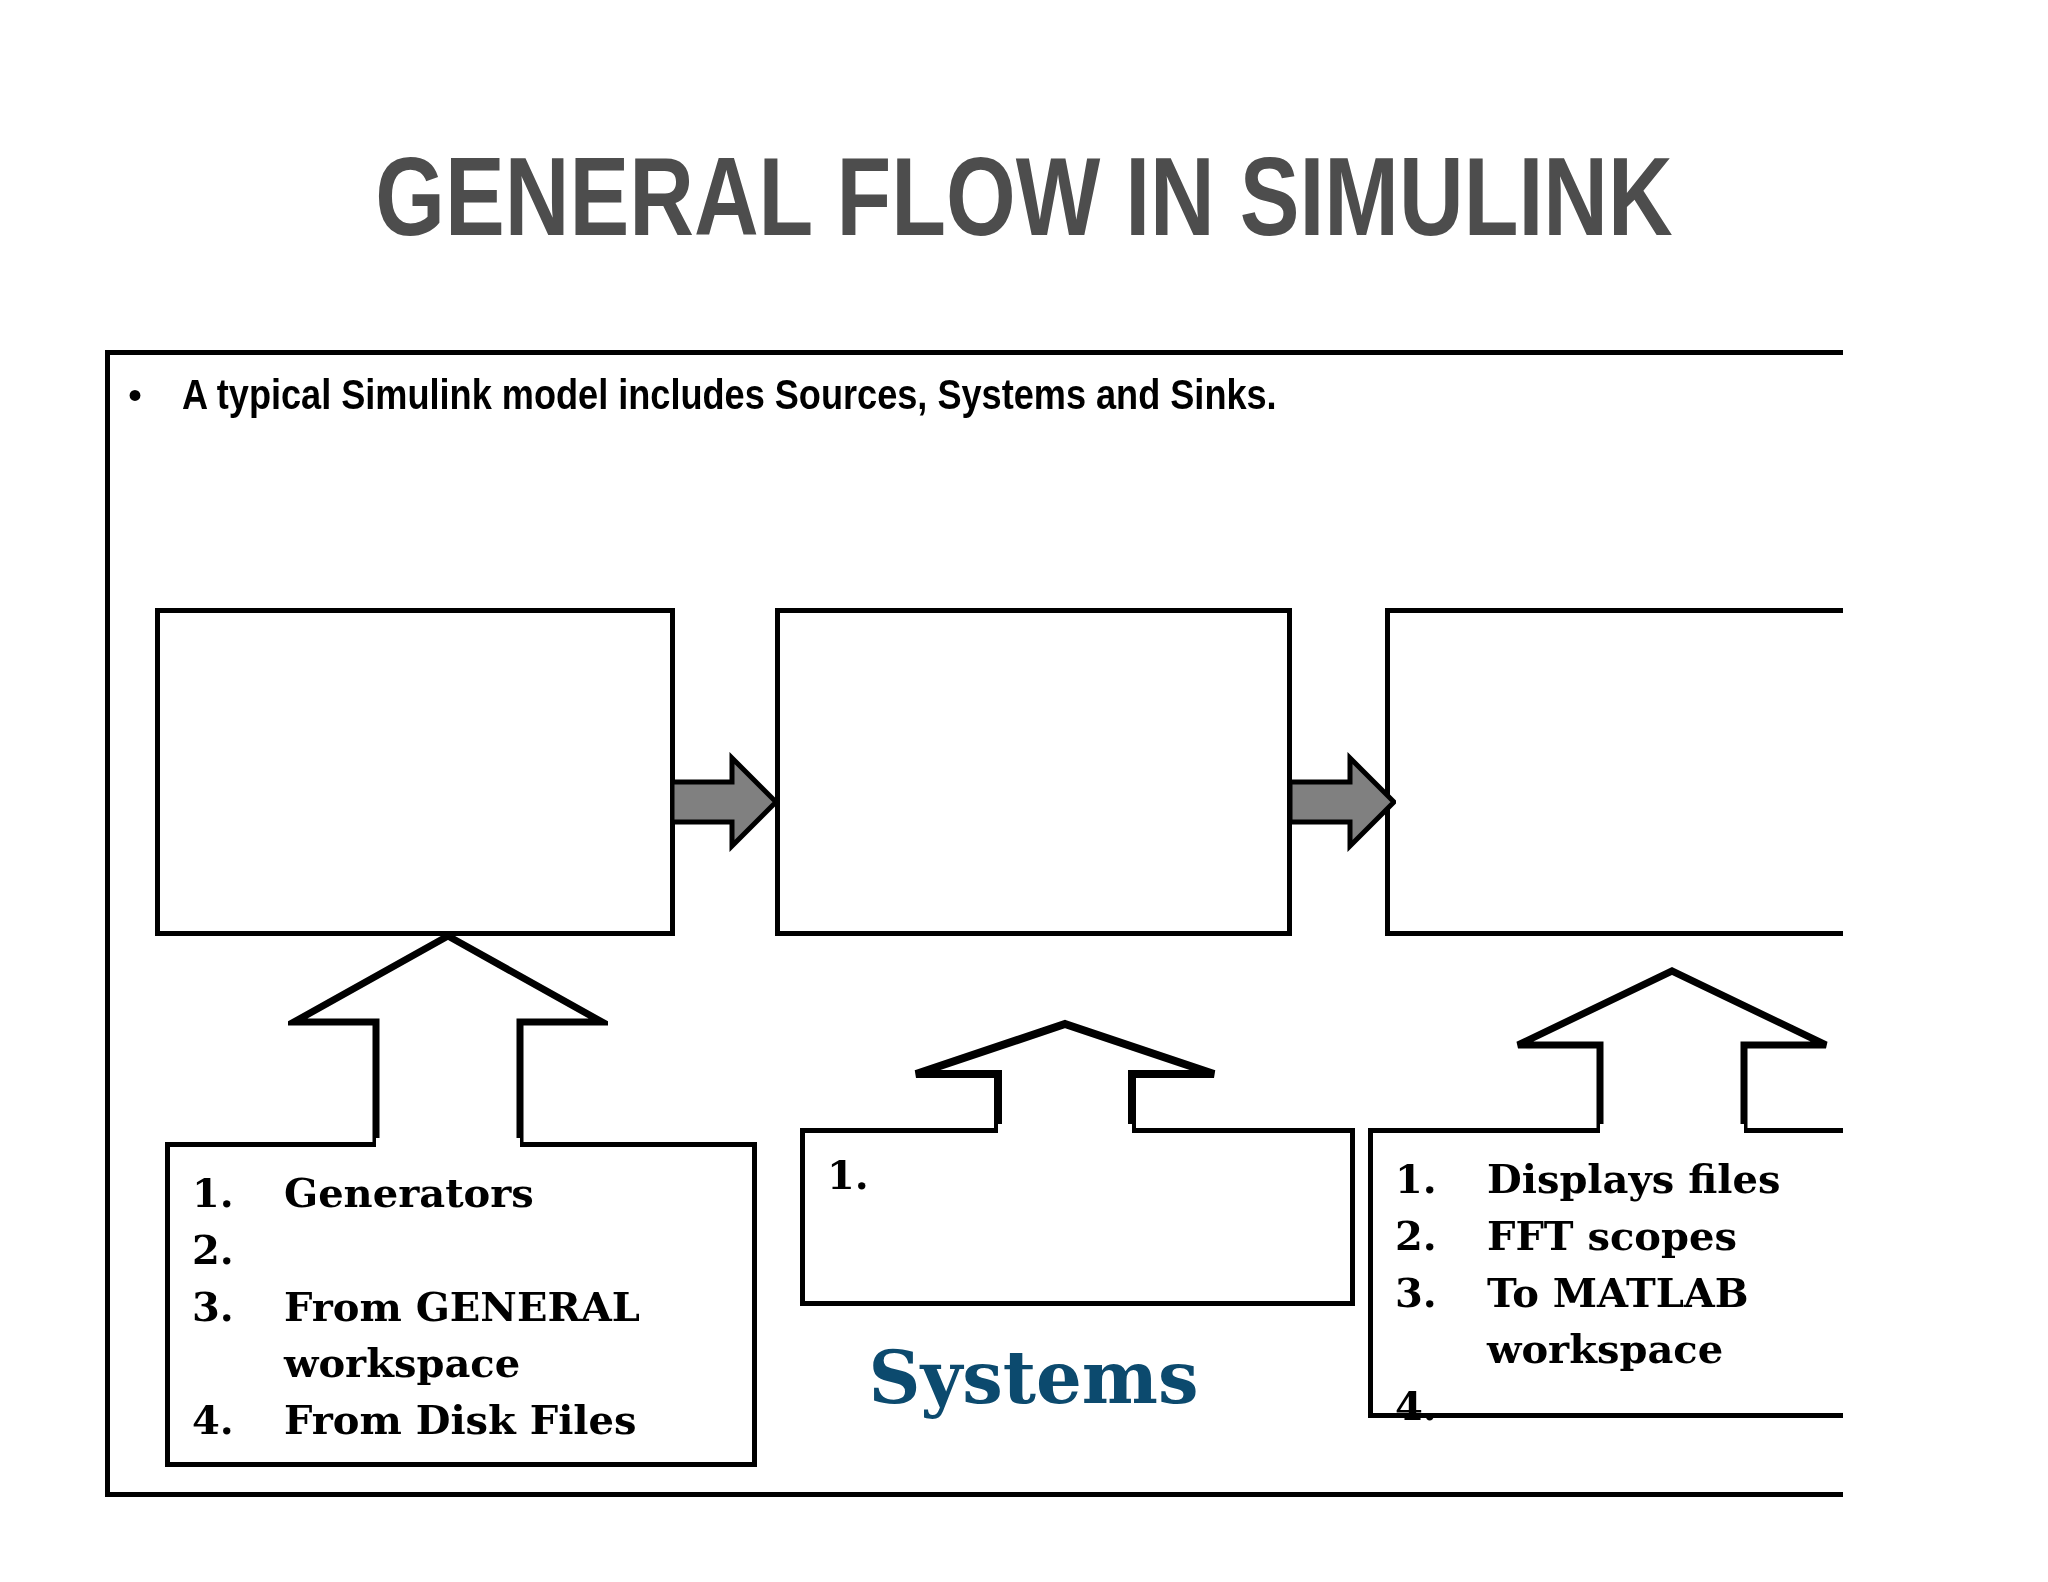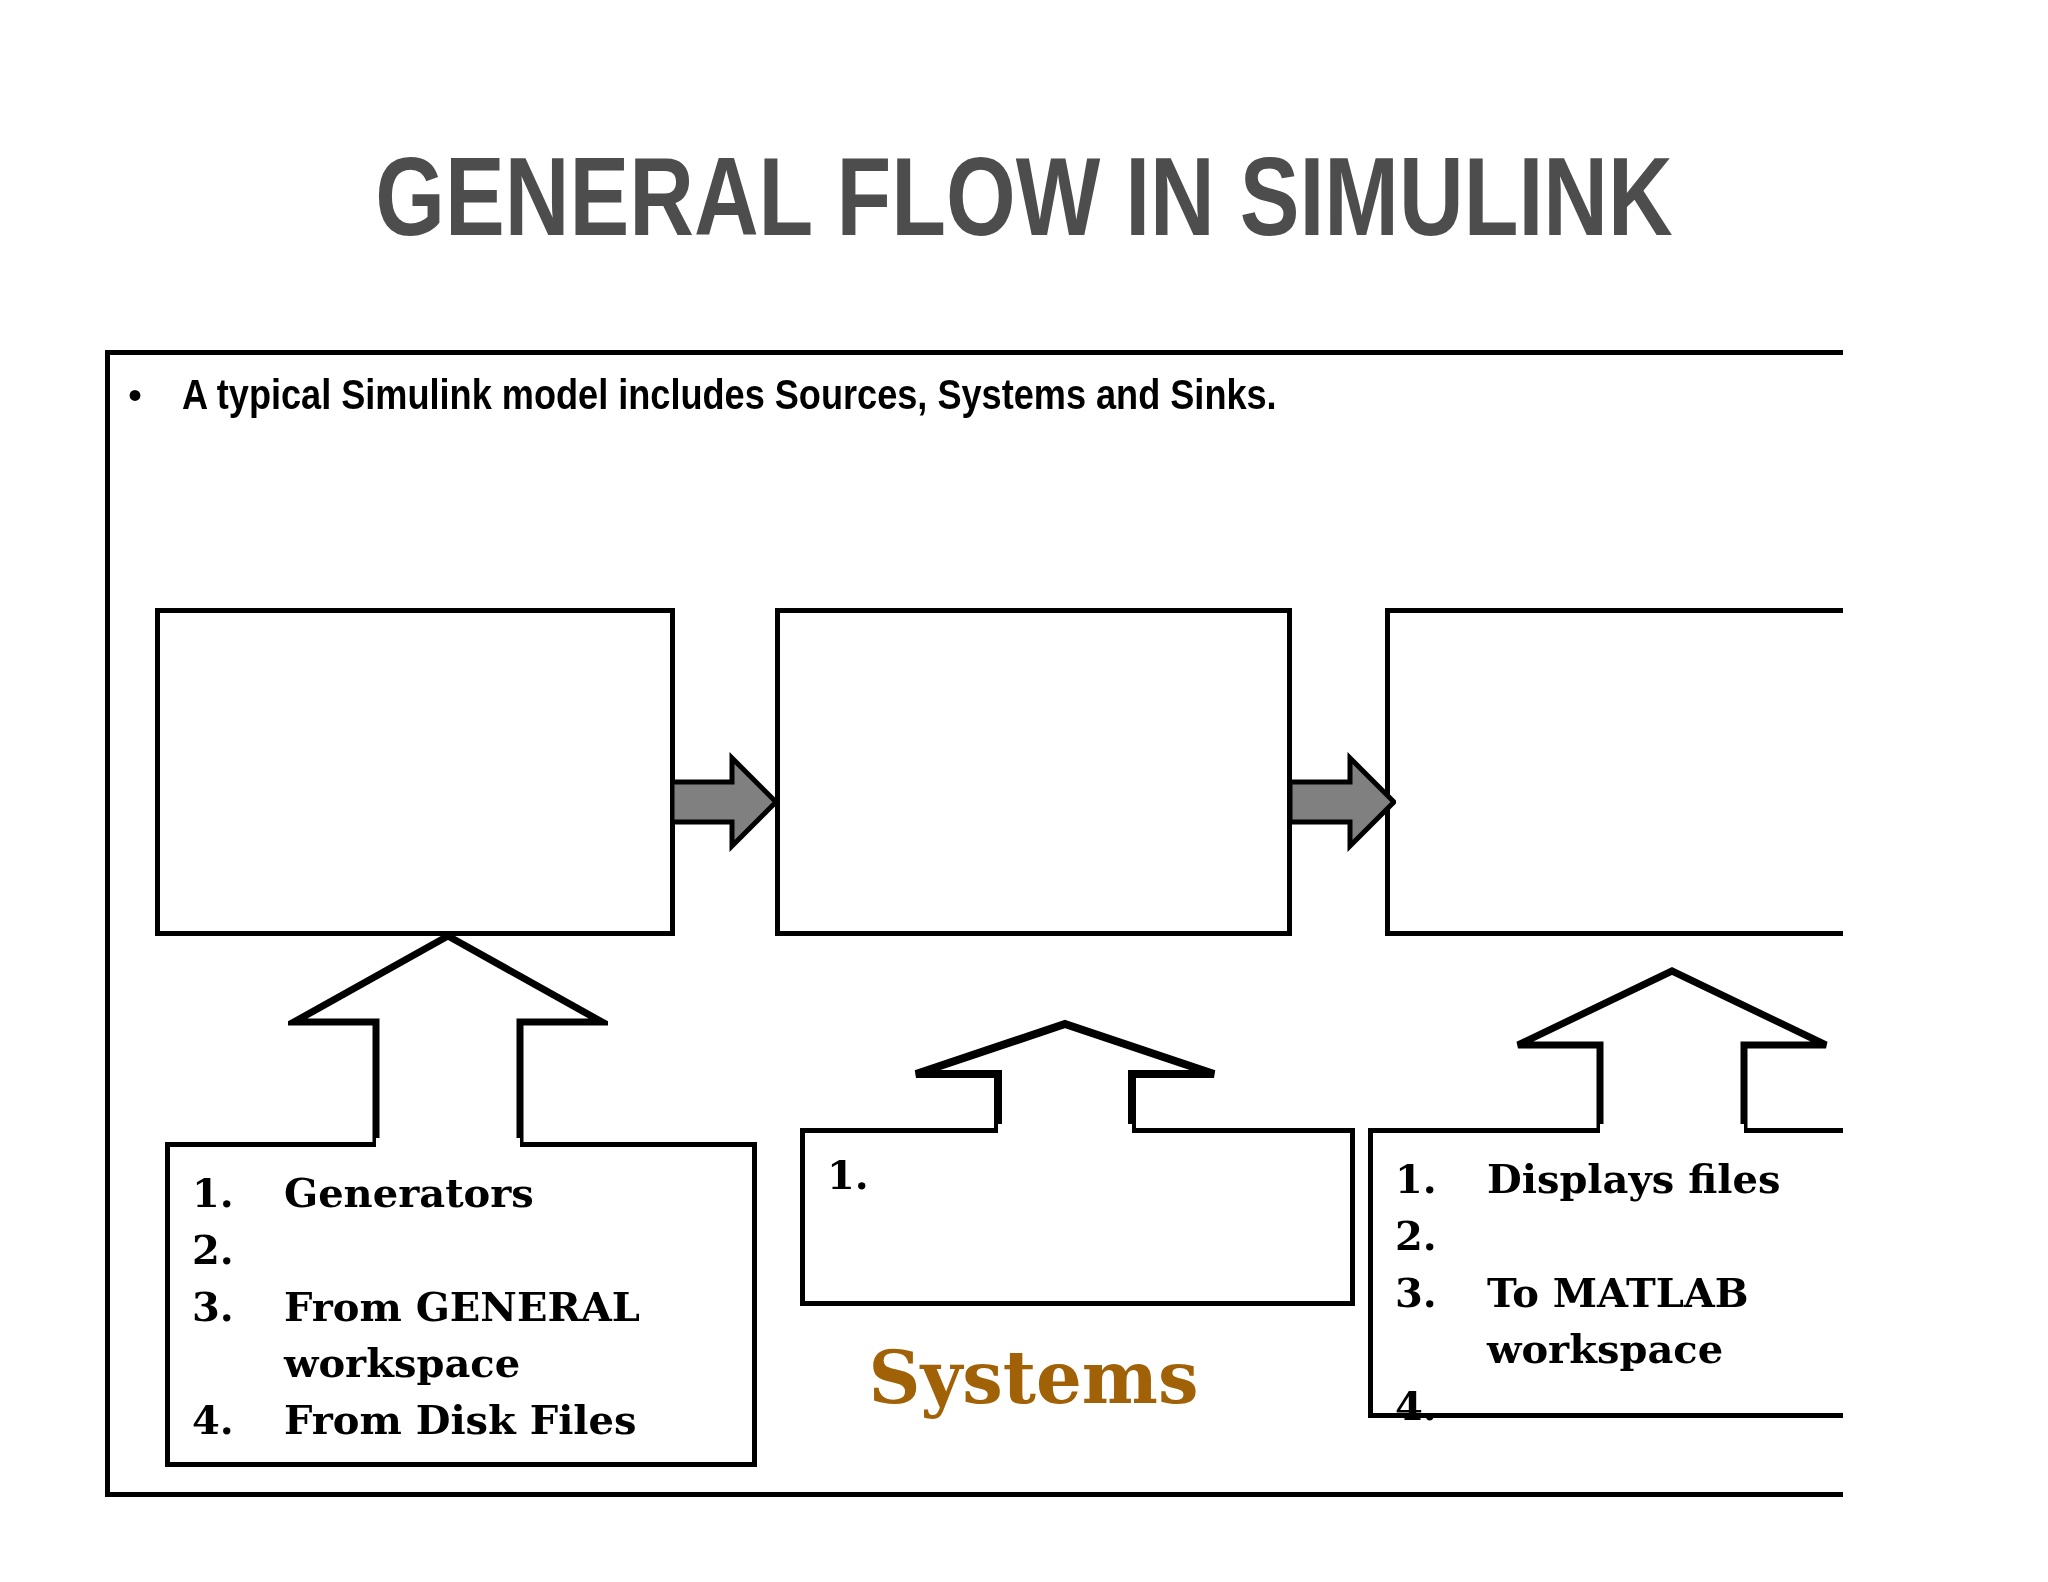--- a/index.html
+++ b/index.html
@@ -93,21 +93,21 @@
     background: #ffffff;
     box-sizing: border-box;
   }
   .stage-label {
     position: absolute;
     left: 0;
     width: 100%;
     text-align: center;
     font-family: "DejaVu Serif", "Liberation Serif", serif;
     font-weight: bold;
-    color: #a16207;
+    color: #0c4a6e;
     white-space: nowrap;
   }
 
   #box-sources   { left: 155px;  top: 608px; width: 520px; height: 328px; }
   #box-systems   { left: 775px;  top: 608px; width: 517px; height: 328px; }
   #box-sinks     { left: 1385px; top: 608px; width: 525px; height: 328px; }
 
   #label-sources { top: 740px;  font-size: 72px; }
   #label-systems { top: 722px;  font-size: 72px; }
   #label-sinks   { top: 705px;  font-size: 68px; }
@@ -258,20 +258,21 @@
   </div>
 
   <div id="detail-sinks" class="detail-box">
     <ul class="detail-list">
       <li>
         <span class="li-num">1.</span>
         <span class="li-text">Displays files</span>
       </li>
       <li>
         <span class="li-num">2.</span>
+        <span class="li-text">FFT scopes</span>
       </li>
       <li>
         <span class="li-num">3.</span>
         <span class="li-text">To MATLAB workspace</span>
       </li>
       <li>
         <span class="li-num">4.</span>
       </li>
     </ul>
   </div>

